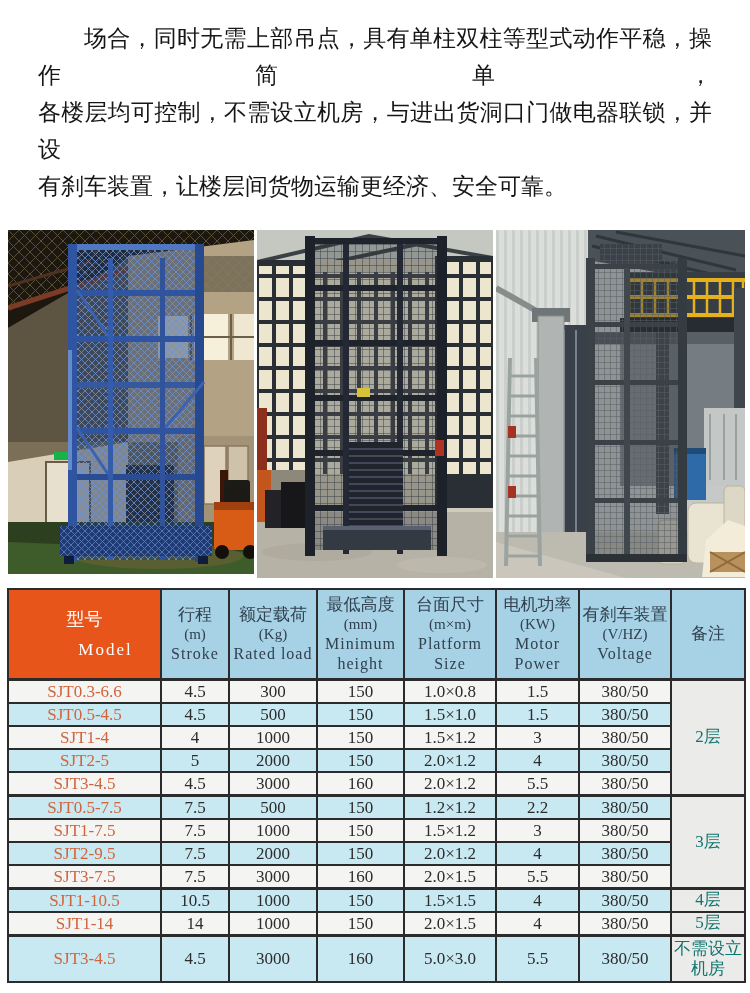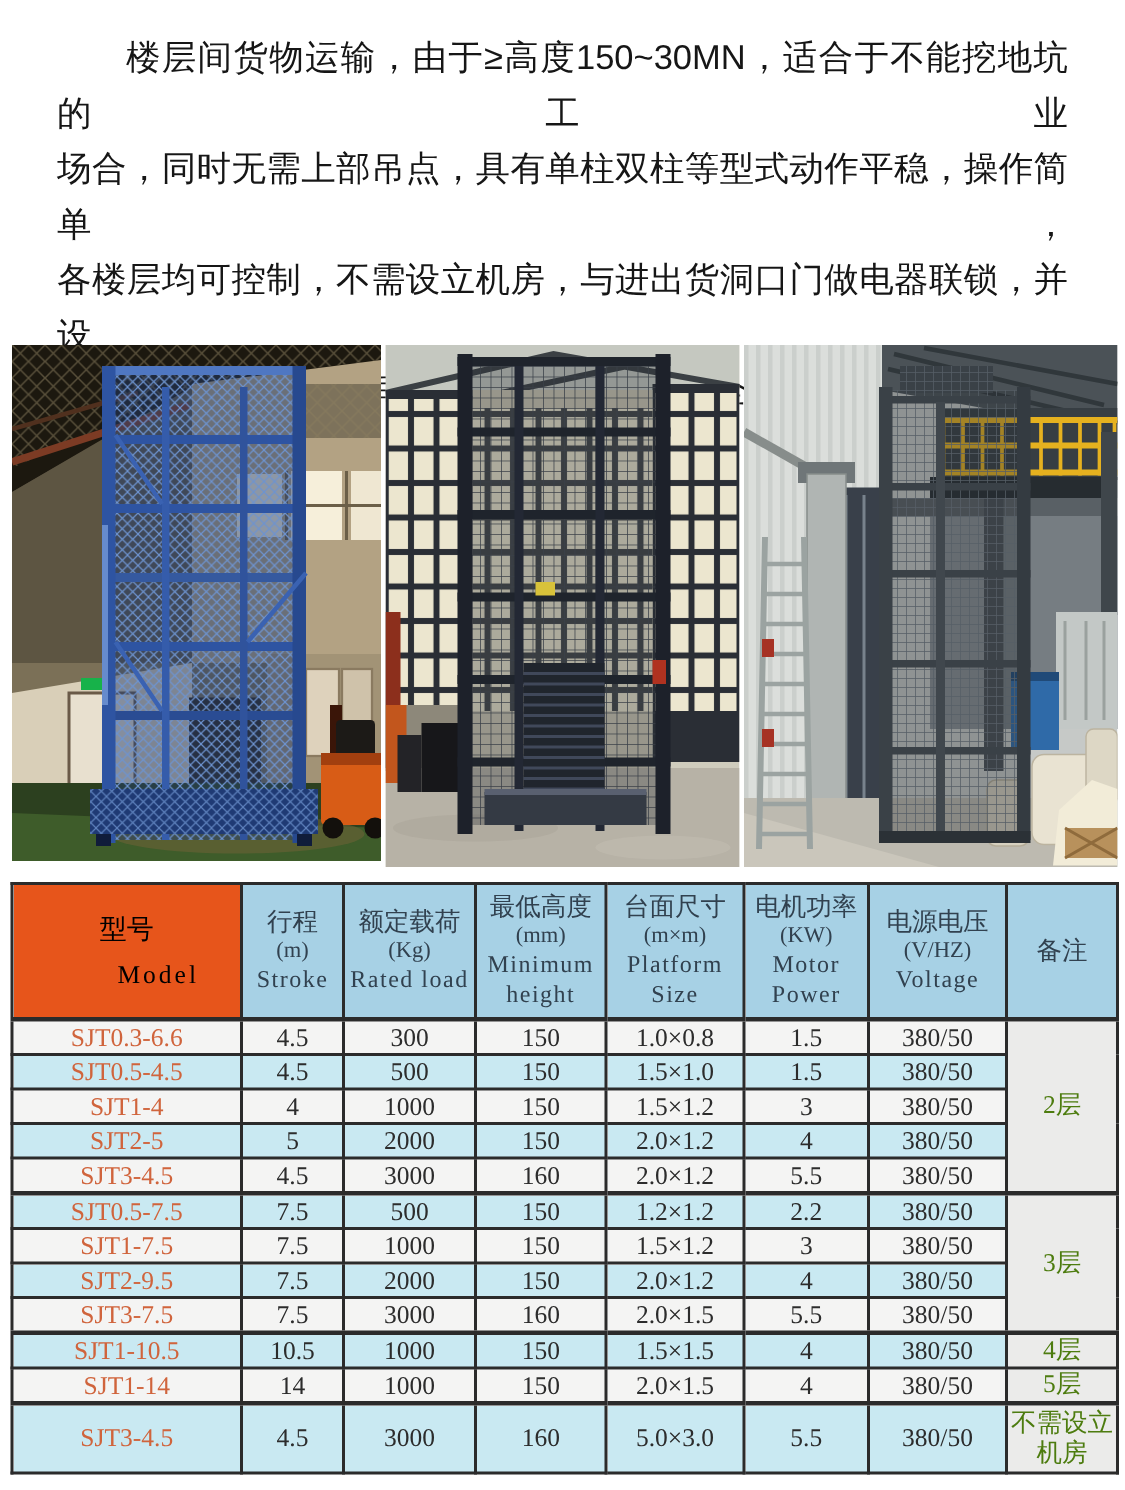--- a/index.html
+++ b/index.html
@@ -35,44 +35,43 @@
     padding:0;text-align:center;vertical-align:middle;
     overflow:hidden;
   }
   .spec-table thead th{
     height:88px;background:var(--header-blue,#a7d1e5);
     color:var(--header-text,#31414f);
     font-weight:normal;border-bottom-width:3px;line-height:1.25;
   }
   .spec-table thead th.model-col{
     background:var(--header-orange,#e7551b);
-    color:#000000;
+    color:#ffffff;
   }
   .spec-table thead .zh{font-size:17px;}
   .spec-table thead .unit{font-size:15px;}
   .spec-table thead .en{font-size:16px;letter-spacing:1px;}
   .spec-table thead th.model-col .zh{font-size:18px;margin-bottom:9px;}
   .spec-table thead th.model-col .en{font-size:17px;letter-spacing:2px;margin-left:42px;}
   .spec-table tbody td{height:21px;background:var(--row-light,#f4f4f3);}
   .spec-table tbody tr.blue td{background:var(--row-blue,#c9e9f2);}
   .spec-table tbody td.model{color:var(--model-text,#d0643c);}
   .spec-table tbody td.remark{
     background:var(--remark-bg,#ebebea) !important;
-    color:#4d7c0f;line-height:1.2;
+    color:#0f766e;line-height:1.2;
   }
   .spec-table tbody tr.group-start td{border-top-width:3px;text-align:center;}
   .spec-table tbody tr.tall td{height:44px;}
 </style>
 </head>
 <body>
 
 <div class="page">
 
   <div class="intro">
-      <div class="intro-line">楼层间货物运输，由于≥高度150~30MN，适合于不能挖地坑的工业</div>
       <div class="intro-line">场合，同时无需上部吊点，具有单柱双柱等型式动作平稳，操作简单，</div>
       <div class="intro-line">各楼层均可控制，不需设立机房，与进出货洞口门做电器联锁，并设</div>
       <div class="intro-line">有刹车装置，让楼层间货物运输更经济、安全可靠。</div>
     </div>
 
   <svg class="photo photo1" width="246" height="344" viewBox="0 0 246 344" preserveAspectRatio="none" aria-label="blue guide-rail cage lift installed in warehouse with green floor and orange forklift">
     <defs>
       <pattern id="m1" width="7" height="7" patternUnits="userSpaceOnUse">
         <path d="M0 0L7 7M7 0L0 7" stroke="#6d93cf" stroke-width="0.8" fill="none"></path>
       </pattern>
@@ -286,21 +285,21 @@
             <div class="zh">台面尺寸</div>
             <div class="unit">(m×m)</div>
             <div class="en">Platform Size</div>
           </th>
           <th>
             <div class="zh">电机功率</div>
             <div class="unit">(KW)</div>
             <div class="en">Motor Power</div>
           </th>
           <th>
-            <div class="zh">电源电压</div>
+            <div class="zh">有刹车装置</div>
             <div class="unit">(V/HZ)</div>
             <div class="en">Voltage</div>
           </th>
           <th>
             <div class="zh">备注</div>
           </th>
         </tr>
       </thead>
     <tbody>
         <tr class="light">

